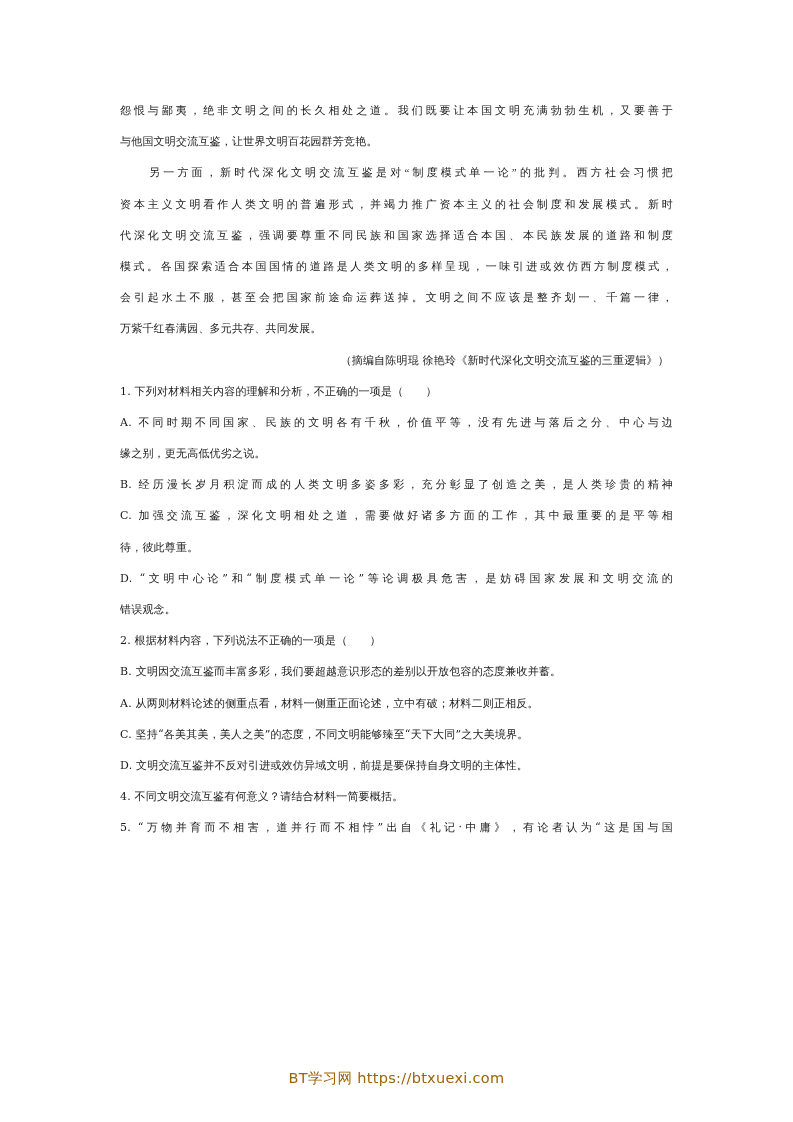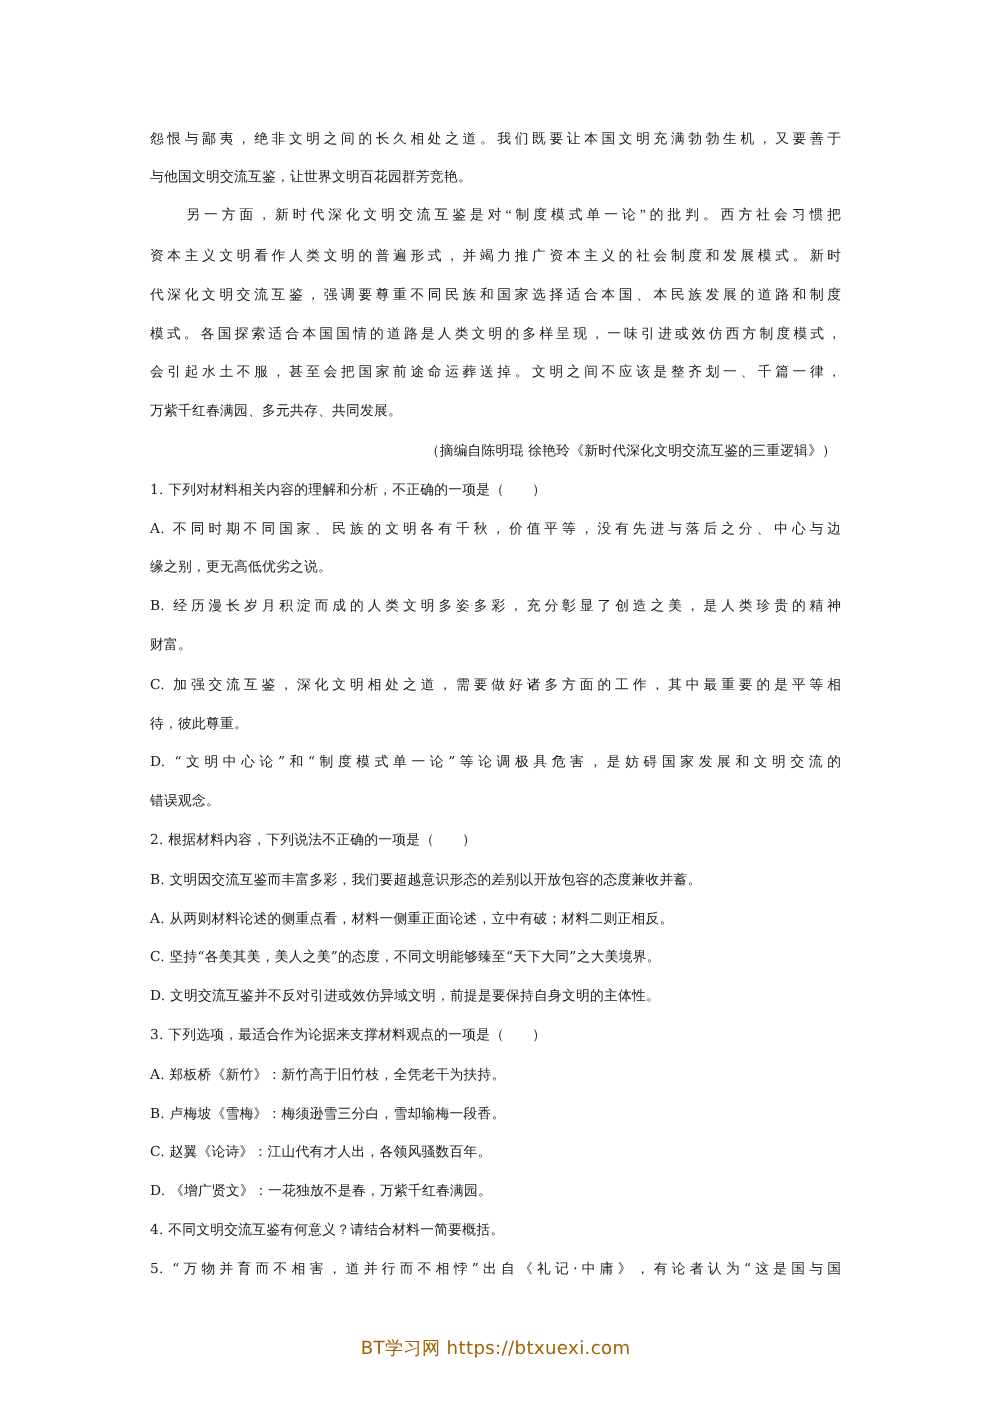--- a/index.html
+++ b/index.html
@@ -76,47 +76,39 @@
   <div class="line source">（摘编自陈明琨 徐艳玲《新时代深化文明交流互鉴的三重逻辑》）</div>
 
   <div>
     <div class="line last">1. 下列对材料相关内容的理解和分析，不正确的一项是（　　）</div>
     <div>
       <div class="line">A. 不同时期不同国家、民族的文明各有千秋，价值平等，没有先进与落后之分、中心与边</div>
       <div class="line last">缘之别，更无高低优劣之说。</div>
     </div>
     <div>
       <div class="line">B. 经历漫长岁月积淀而成的人类文明多姿多彩，充分彰显了创造之美，是人类珍贵的精神</div>
-      <div class="line last">财富。</div>
     </div>
     <div>
       <div class="line">C. 加强交流互鉴，深化文明相处之道，需要做好诸多方面的工作，其中最重要的是平等相</div>
       <div class="line last">待，彼此尊重。</div>
     </div>
     <div>
       <div class="line">D. “文明中心论”和“制度模式单一论”等论调极具危害，是妨碍国家发展和文明交流的</div>
       <div class="line last">错误观念。</div>
     </div>
   </div>
 
   <div>
     <div class="line last">2. 根据材料内容，下列说法不正确的一项是（　　）</div>
     <div class="line last">B. 文明因交流互鉴而丰富多彩，我们要超越意识形态的差别以开放包容的态度兼收并蓄。</div>
     <div class="line last">A. 从两则材料论述的侧重点看，材料一侧重正面论述，立中有破；材料二则正相反。</div>
     <div class="line last">C. 坚持“各美其美，美人之美”的态度，不同文明能够臻至“天下大同”之大美境界。</div>
     <div class="line last">D. 文明交流互鉴并不反对引进或效仿异域文明，前提是要保持自身文明的主体性。</div>
   </div>
 
-  <div>
-    <div class="line last">3. 下列选项，最适合作为论据来支撑材料观点的一项是（　　）</div>
-    <div class="line last">A. 郑板桥《新竹》：新竹高于旧竹枝，全凭老干为扶持。</div>
-    <div class="line last">B. 卢梅坡《雪梅》：梅须逊雪三分白，雪却输梅一段香。</div>
-    <div class="line last">C. 赵翼《论诗》：江山代有才人出，各领风骚数百年。</div>
-    <div class="line last">D. 《增广贤文》：一花独放不是春，万紫千红春满园。</div>
-  </div>
 
   <div>
     <div class="line last">4. 不同文明交流互鉴有何意义？请结合材料一简要概括。</div>
   </div>
 
   <div>
     <div class="line">5. “万物并育而不相害，道并行而不相悖”出自《礼记·中庸》，有论者认为“这是国与国</div>
   </div>
 
 </div>

